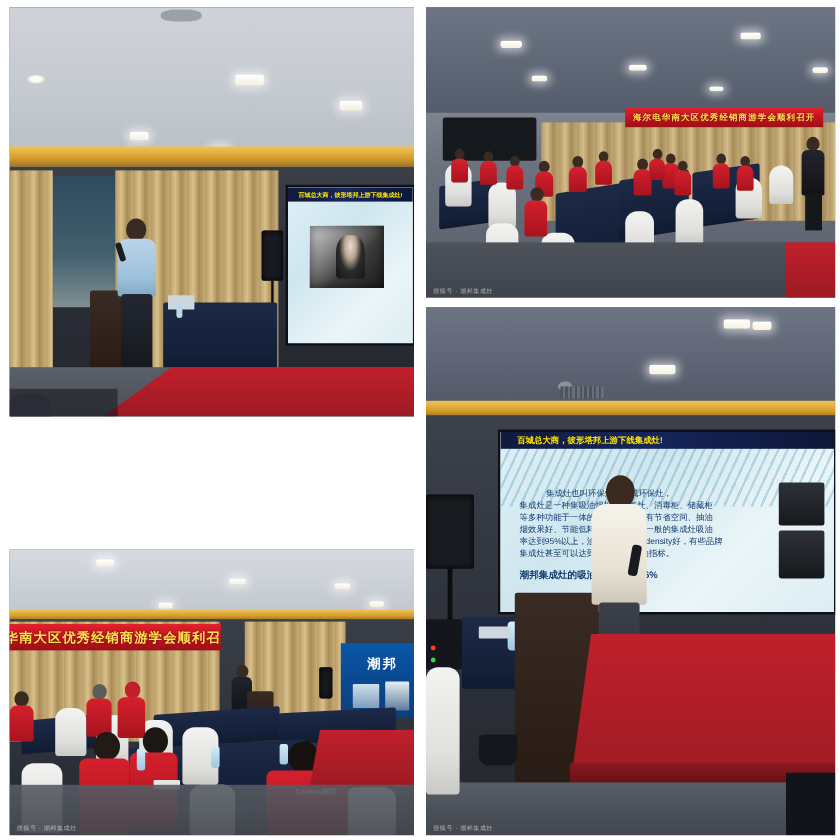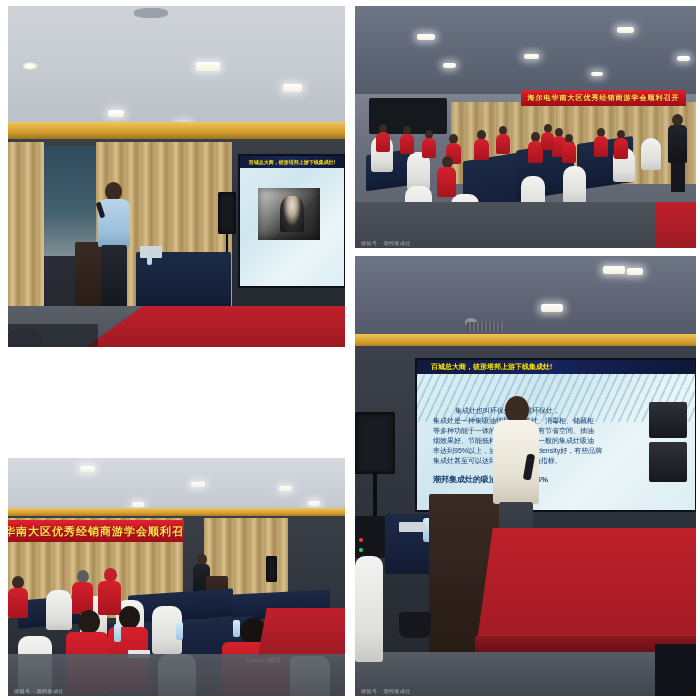--- a/index.html
+++ b/index.html
@@ -214,20 +214,25 @@
       <div class="dlight sq" style="left:124px;top:44px;width:12px;height:5px;"></div>
 
       <div class="cove" style="top:50px;height:9px;"></div>
       <div class="wall" style="top:58px;height:180px;background:linear-gradient(180deg,#3a3e47 0%,#2d3139 60%,#24272e 100%);"></div>
 
       <div class="curtain" style="left:0px;top:60px;width:175px;height:100px;"></div>
       <div class="curtain" style="left:196px;top:60px;width:84px;height:96px;"></div>
 
       <div class="banner" style="left:-4px;top:62px;width:180px;height:22px;font-size:11px;">电华南大区优秀经销商游学会顺利召开</div>
 
+      <div class="bluescreen" style="left:276px;top:78px;width:61px;height:62px;">
+        <div class="bs-title" style="left:22px;top:10px;font-size:11px;letter-spacing:2px;">潮邦</div>
+        <div style="position:absolute;left:10px;top:34px;width:22px;height:20px;background:linear-gradient(180deg,#cfe0f0,#7e9dba);border-radius:1px;"></div>
+        <div style="position:absolute;left:37px;top:32px;width:20px;height:24px;background:linear-gradient(180deg,#e6eef6,#5d7d9c);border-radius:1px;"></div>
+      </div>
 
       <div class="spk" style="left:258px;top:98px;width:11px;height:26px;"></div>
 
       <div class="person" style="left:185px;top:96px;width:18px;height:66px;">
         <div class="head" style="left:4px;top:0;width:10px;height:11px;"></div>
         <div style="position:absolute;left:0px;top:10px;width:17px;height:30px;background:linear-gradient(180deg,#1f232c 0%,#121519 100%);border-radius:5px 5px 2px 2px;"></div>
         <div style="position:absolute;left:3px;top:38px;width:12px;height:28px;background:#14161b;"></div>
       </div>
       <div class="podium" style="left:198px;top:118px;width:22px;height:32px;"></div>
 

